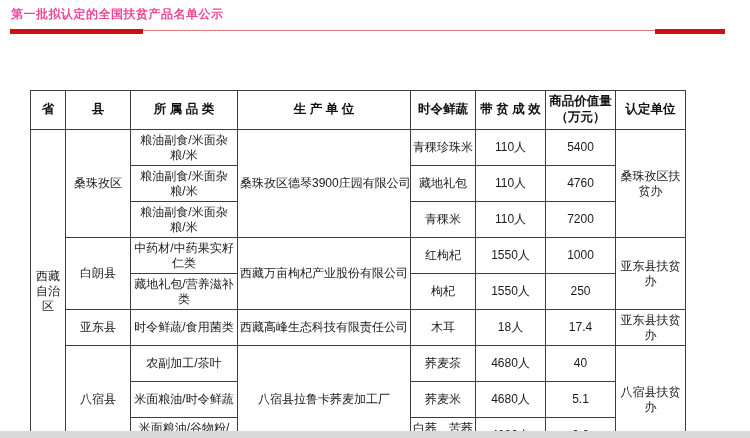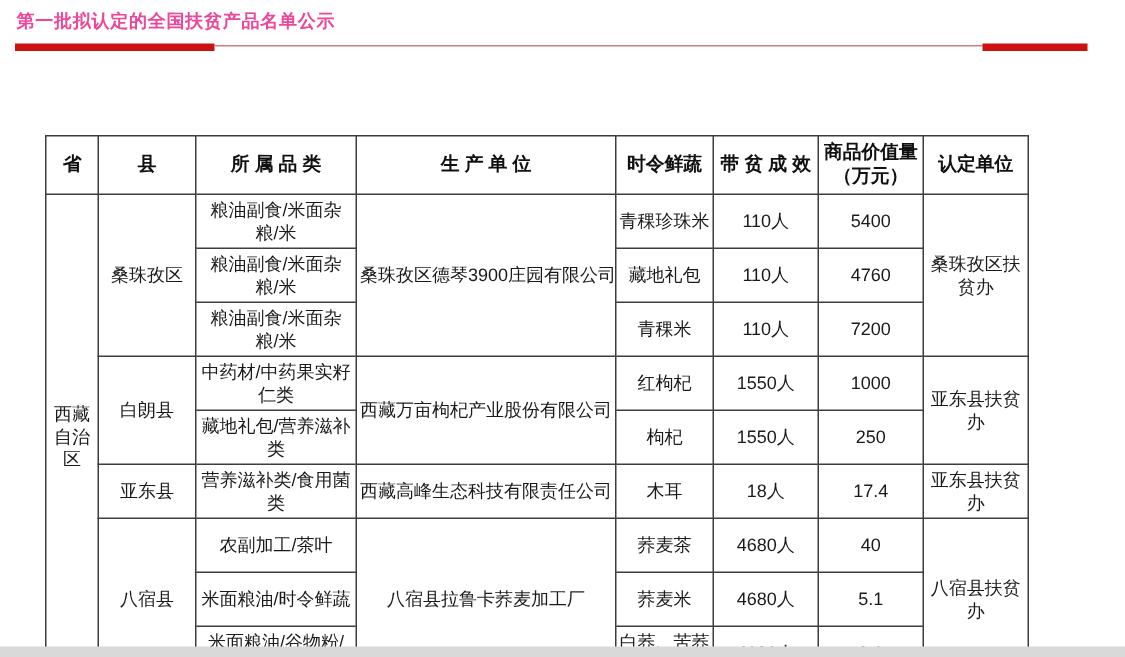--- a/index.html
+++ b/index.html
@@ -111,21 +111,21 @@
       <td rowspan="2">亚东县扶贫办</td>
     </tr>
     <tr>
       <td>藏地礼包/营养滋补类</td>
       <td>枸杞</td>
       <td>1550人</td>
       <td>250</td>
     </tr>
     <tr>
       <td>亚东县</td>
-      <td>营养滋补类/食用菌类</td>
+      <td>时令鲜蔬/食用菌类</td>
       <td class="producer">西藏高峰生态科技有限责任公司</td>
       <td>木耳</td>
       <td>18人</td>
       <td>17.4</td>
       <td>亚东县扶贫办</td>
     </tr>
     <tr>
       <td rowspan="3">八宿县</td>
       <td>农副加工/茶叶</td>
       <td class="producer" rowspan="3">八宿县拉鲁卡荞麦加工厂</td>

